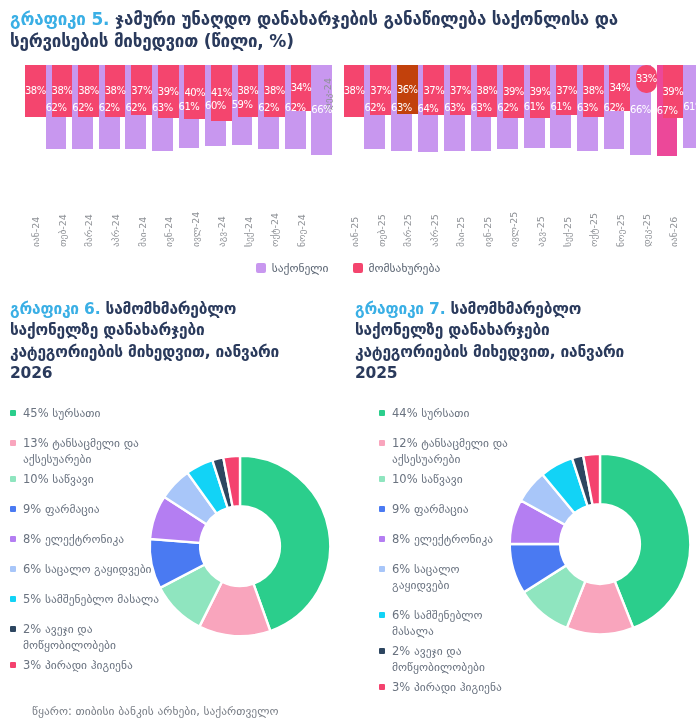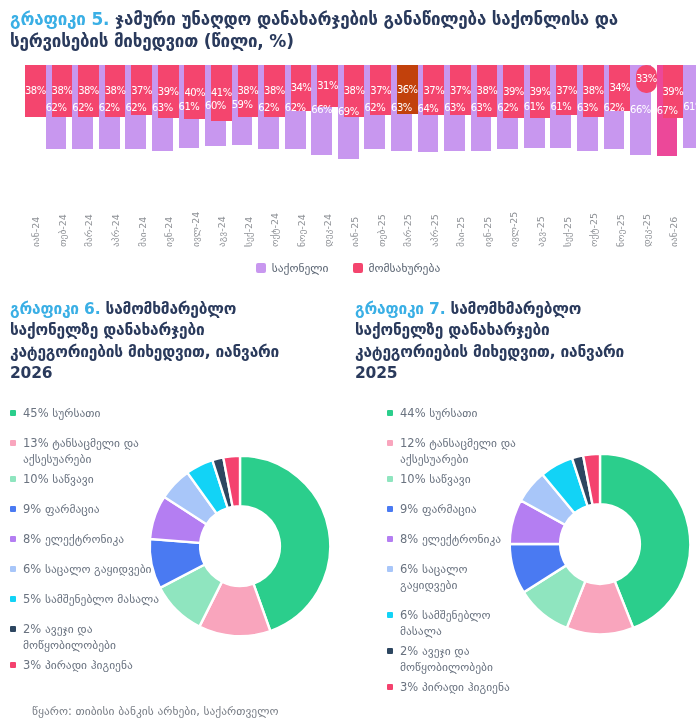--- a/index.html
+++ b/index.html
@@ -22,21 +22,21 @@
   .bar-legend{display:flex;justify-content:center;align-items:center;gap:24px;margin-top:14px}
   .bl-item{display:flex;align-items:center;gap:6px;font-size:11.5px;color:#5A6472}
   .sq{width:10px;height:10px;border-radius:2px;display:inline-block;flex:none}
 
   .cols{display:flex;gap:14px;margin:24px 10px 0 10px}
   .col{position:relative;width:331px}
   .g-title{width:272px;height:94px;font-size:15.5px;font-weight:bold;line-height:1.38;
            color:#2A3A5C;letter-spacing:-0.2px}
   .donut-area{position:relative;height:278px;margin-top:12px}
   .donut-legend{list-style:none;position:absolute;top:0;left:0;width:162px}
-  .col.right .donut-legend{left:32px;width:132px}
+  .col.right .donut-legend{left:24px;width:132px}
   .donut-legend li{display:flex;gap:7px;margin-bottom:14px;font-size:11.5px;line-height:16px;color:#6A7380}
   .donut-legend li.ml{margin-bottom:4px}
   .sqs{width:6px;height:6px;border-radius:1px;margin-top:5px;flex:none;display:inline-block}
   .donut{position:absolute;width:190px;height:190px;z-index:3}
   .col.left  .donut{left:135px;top:46px}
   .col.right .donut{left:150px;top:44px}
 
   .footer{position:absolute;left:32px;bottom:9px;font-size:11.5px;color:#7A7F87}
 </style>
 </head>
@@ -187,28 +187,20 @@
           </div>
           <div class="seg" style="height: 89.76px; background: rgb(200, 151, 239);">
             <span class="seg-label">66%</span>
           </div>
         </div>
         <div class="month">
           <span>ნოე-24</span>
         </div>
       </div>
       <div class="bar-col">
-        <div class="stack">
-          <div class="seg" style="height: 42.16px; background: rgb(244, 69, 110);">
-            <span class="seg-label">31%</span>
-          </div>
-          <div class="seg" style="height: 93.84px; background: rgb(200, 151, 239);">
-            <span class="seg-label">69%</span>
-          </div>
-        </div>
         <div class="month">
           <span>დეკ-24</span>
         </div>
       </div>
       <div class="bar-col">
         <div class="stack">
           <div class="seg" style="height: 51.68px; background: rgb(244, 69, 110);">
             <span class="seg-label">38%</span>
           </div>
           <div class="seg" style="height: 84.32px; background: rgb(200, 151, 239);">

